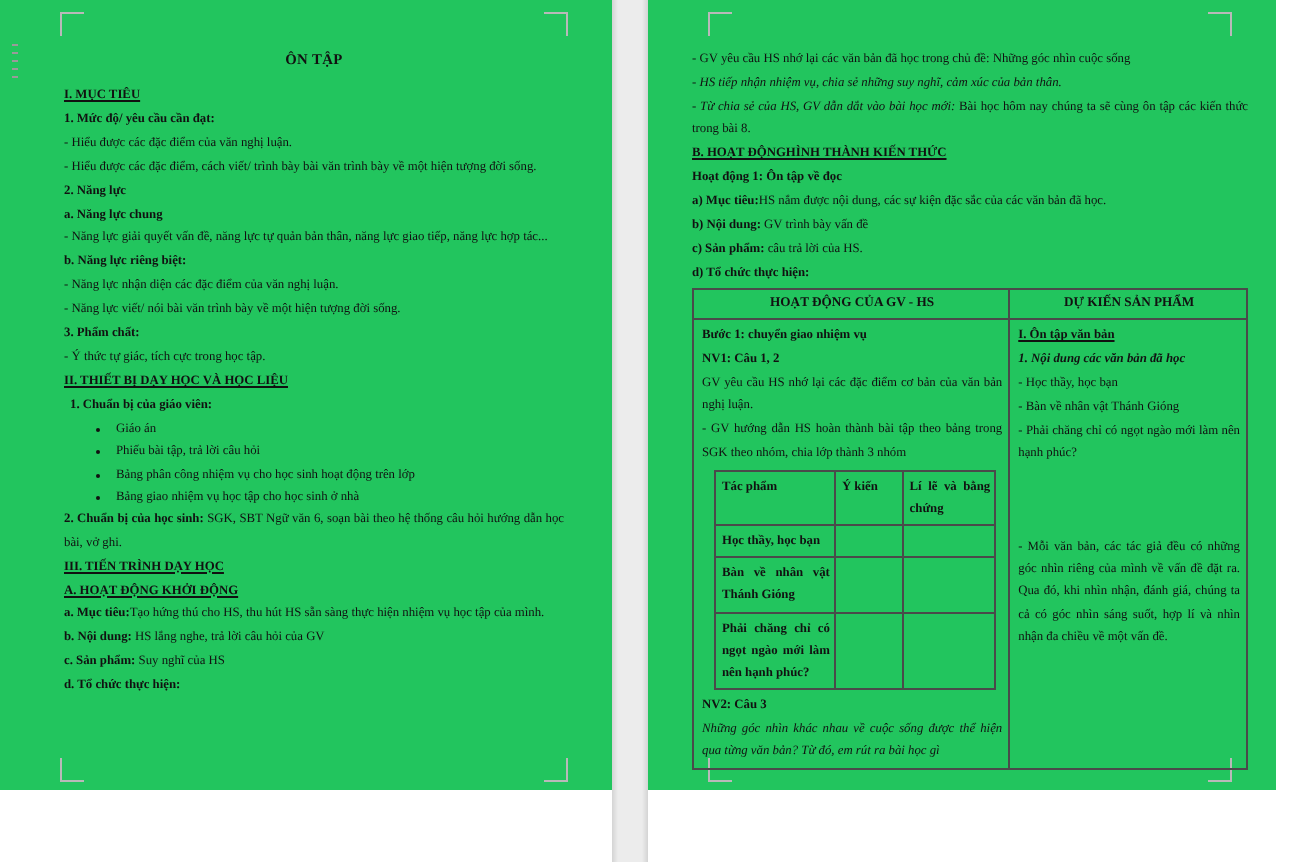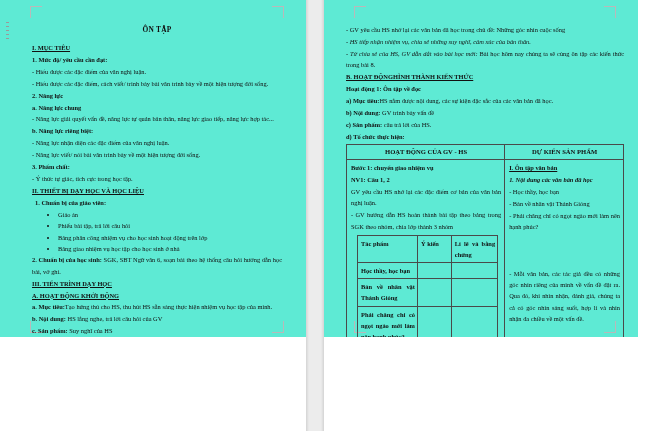--- a/index.html
+++ b/index.html
@@ -16,22 +16,22 @@
   }
   #viewer {
     position: absolute;
     inset: 0;
     background: #ffffff;
     display: flex;
     flex-direction: row;
   }
   .page {
     position: relative;
-    background: #5eead4;
-    height: 337px;
+    background: #22c55e;
+    height: 395px;
     overflow: hidden;
     box-sizing: border-box;
   }
   .page-left  { width: 306px; }
   .page-gap   { width: 18px; background: #ececec; height: 431px; position: relative; }
   .page-gap::before {
     content: "";
     position: absolute; left: 0; top: 0; bottom: 0; width: 3px;
     background: linear-gradient(to right, #d4d4d4, #ececec);
   }

